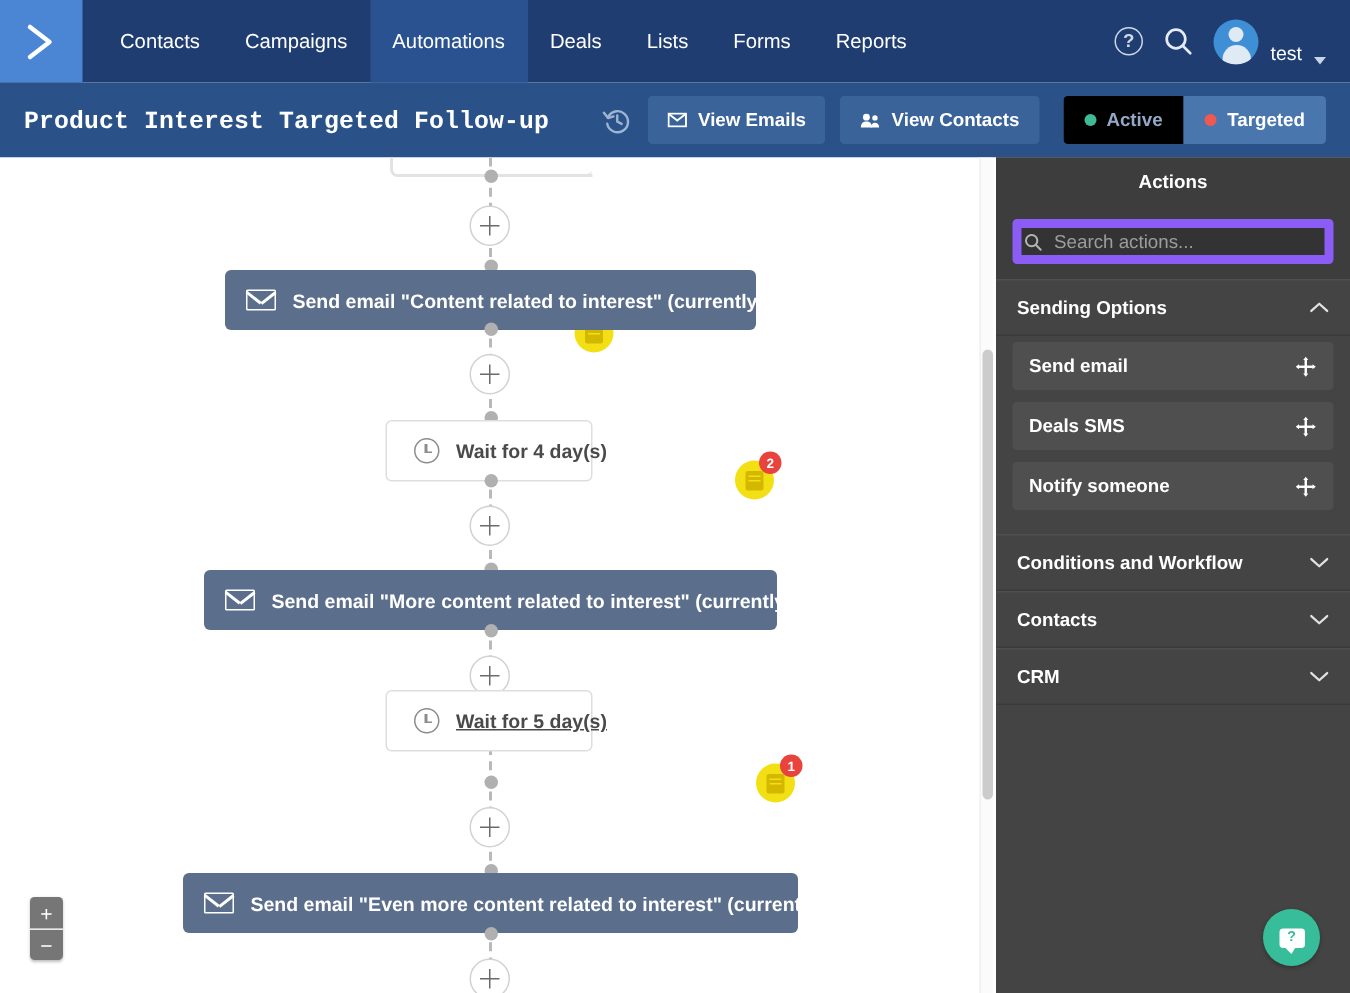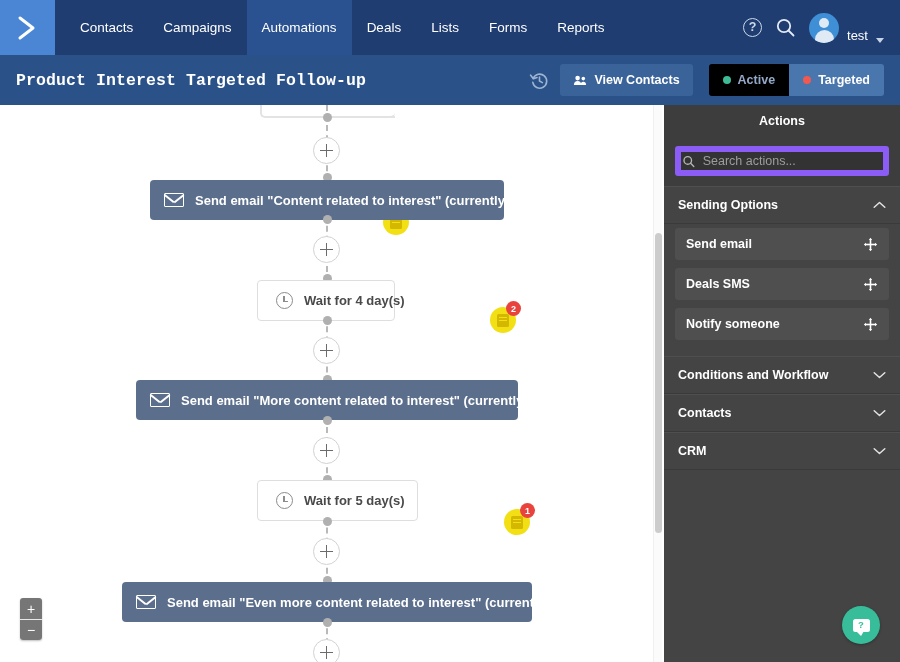--- a/index.html
+++ b/index.html
@@ -297,20 +297,27 @@
   <div class="subheader">
     <div class="page-title">Product Interest Targeted Follow-up</div>
     <div class="sub-right">
       <div class="hist-btn">
         <svg width="21" height="21" viewBox="0 0 21 21">
           <path d="M4.2 8.5 A7 7 0 1 1 3.8 12.4" fill="none" stroke="#9db4d3" stroke-width="1.6" stroke-linecap="round"></path>
           <path d="M1.6 5.2 L4.4 8.7 L8 7.6" fill="none" stroke="#9db4d3" stroke-width="1.6" stroke-linecap="round" stroke-linejoin="round"></path>
           <path d="M10.5 7 L10.5 11 L13.4 12.6" fill="none" stroke="#9db4d3" stroke-width="1.6" stroke-linecap="round"></path>
         </svg>
       </div>
+      <button class="pill-btn">
+        <svg width="13" height="10" viewBox="0 0 13 10">
+          <rect x="0.7" y="0.7" width="11.6" height="8.6" fill="none" stroke="#ffffff" stroke-width="1.3"></rect>
+          <path d="M0.9 1 L6.5 5.4 L12.1 1" fill="none" stroke="#ffffff" stroke-width="1.3"></path>
+        </svg>
+        <span>View Emails</span>
+      </button>
       <button class="pill-btn">
         <svg width="14" height="11" viewBox="0 0 14 11">
           <circle cx="4.6" cy="3.1" r="2.3" fill="#ffffff"></circle>
           <path d="M0.9 10 C0.9 7.1 2.5 6 4.6 6 C6.7 6 8.3 7.1 8.3 10 Z" fill="#ffffff"></path>
           <circle cx="10.3" cy="3.6" r="1.8" fill="#ffffff"></circle>
           <path d="M7.6 10 C7.6 7.8 8.8 6.8 10.3 6.8 C11.9 6.8 13.1 7.8 13.1 10 Z" fill="#ffffff"></path>
         </svg>
         <span>View Contacts</span>
       </button>
       <div class="toggle-group">
@@ -370,21 +377,21 @@
       </div>
       <div class="note-badge" style="left:504px; top:404px;">
         <div class="note-ico"></div>
         <div class="count-badge">1</div>
       </div>
       <div class="port" style="top:311px;"></div>
 
       <div class="plus-btn" style="top:332px;"></div>
       <div class="port" style="top:370px;"></div>
 
-      <div class="node wait-node" style="left:257px; top:375px; width:161px;">
+      <div class="node wait-node" style="left:257px; top:355px; width:138px;text-decoration:underline;">
         <span class="clock"></span>
         <span>Wait for 5 day(s)</span>
       </div>
       <div class="port" style="top:412px;"></div>
 
       <div class="plus-btn" style="top:433px;"></div>
       <div class="port" style="top:471px;"></div>
 
       <div class="node email-node" style="left:122px; top:477px; width:410px;">
         <span class="env"></span>

